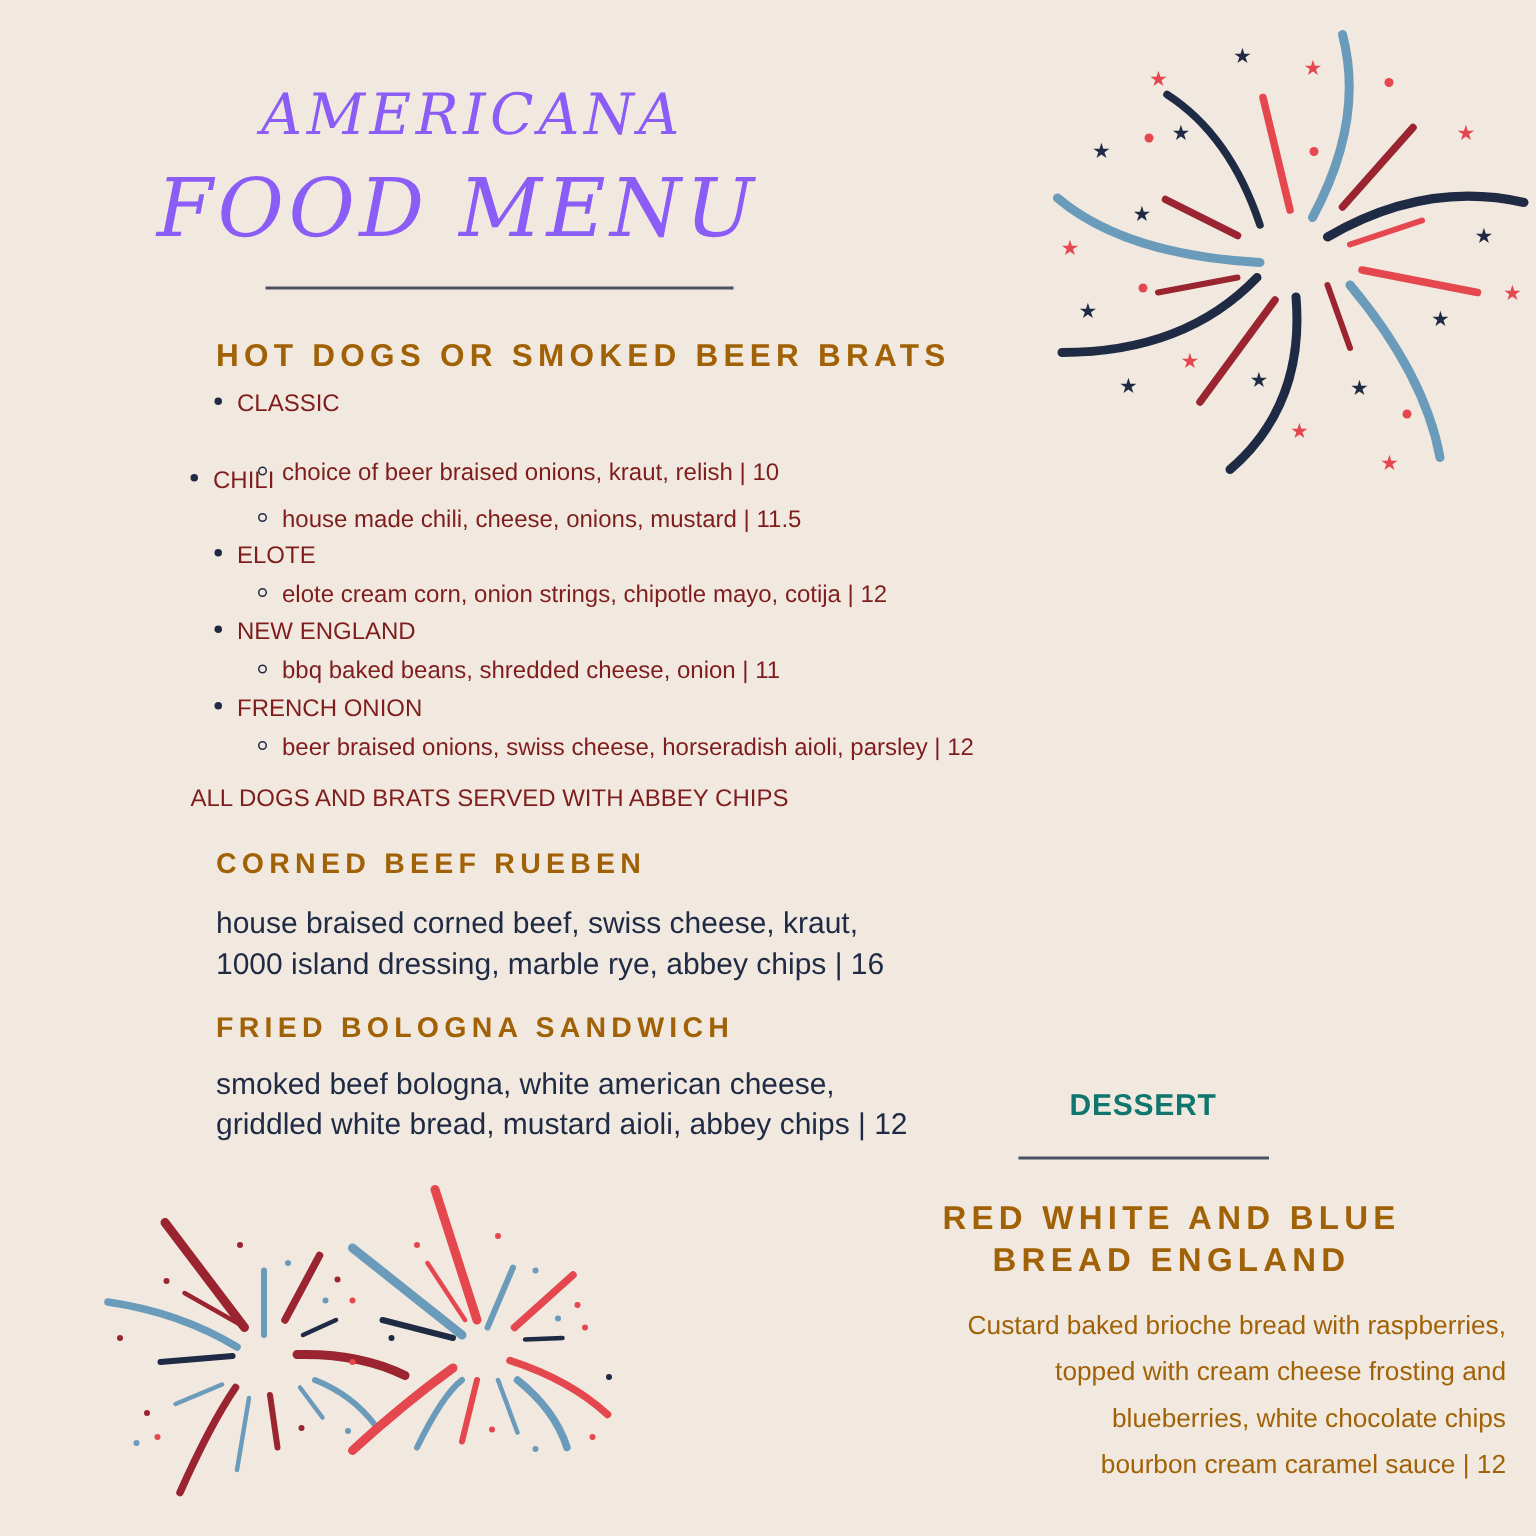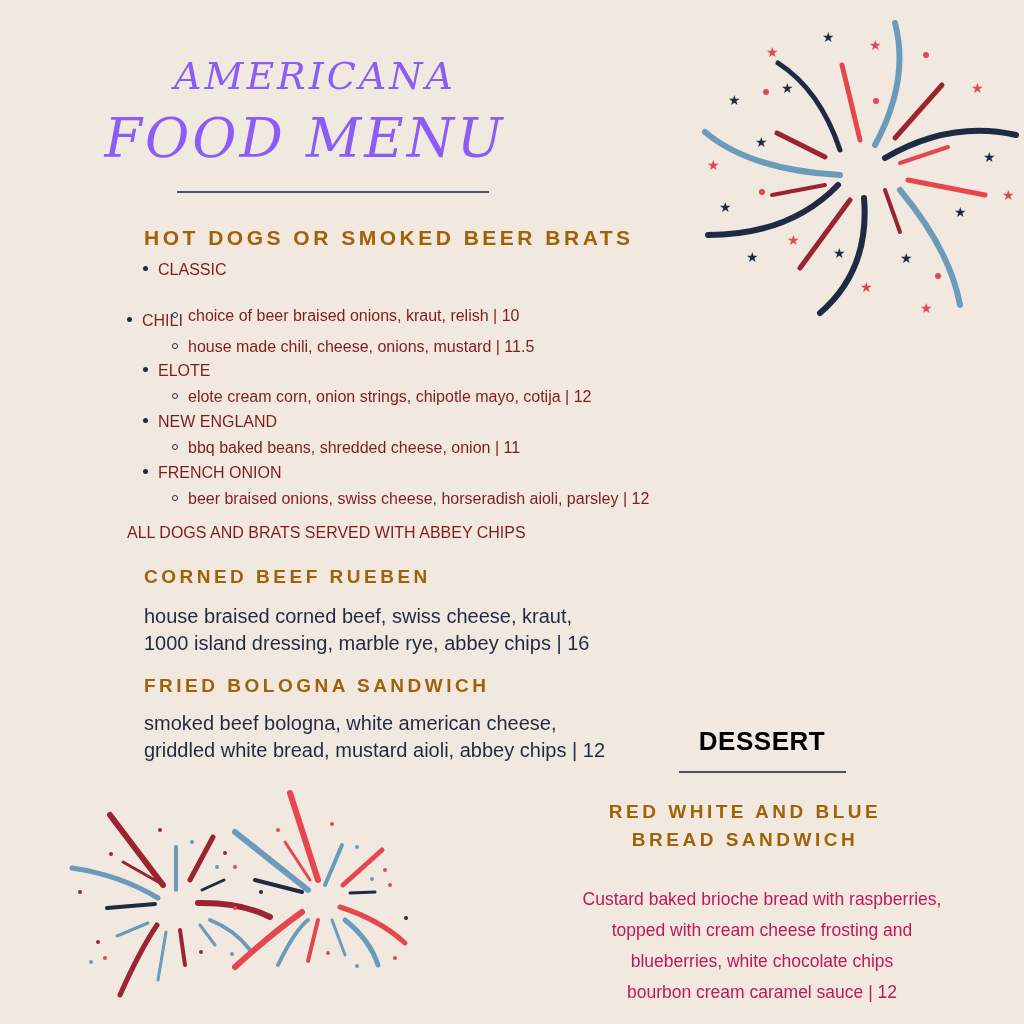--- a/index.html
+++ b/index.html
@@ -30,23 +30,23 @@
   .item { font-size: 16px; color: #7f1d1d; white-space: nowrap; }
   .bullet::before {
     content: ""; display: inline-block; width: 5px; height: 5px; border-radius: 50%;
     background: #1f2a44; margin-right: 10px; vertical-align: middle; position: relative; top: -2px;
   }
   .sub::before {
     content: ""; display: inline-block; width: 4px; height: 4px; border-radius: 50%;
     border: 1px solid #1f2a44; margin-right: 10px; vertical-align: middle; position: relative; top: -2px;
   }
   .desc { font-size: 20px; line-height: 27px; color: #1f2a44; }
-  .dessert-title { color: #000000; font-weight: bold; font-size: 26px; letter-spacing: 0.5px; }
+  .dessert-title { color: #0f766e; font-weight: bold; font-size: 20px; letter-spacing: 0.5px; }
   .center { text-align: center; }
-  .dessert-desc { font-size: 17.5px; line-height: 31px; text-align: center; color: #be185d; margin-top: 16px; }
+  .dessert-desc { font-size: 17.5px; line-height: 31px; text-align: right; color: #a16207; }
 </style>
 </head>
 <body>
 
 <div class="abs title title-line1">americana</div>
 <div class="abs title title-line2">FOOD MENU</div>
 <div class="abs rule" style="left:177px; top:191px; width:312px;"></div>
 
 <div class="abs heading" style="left:144px; top:226px;">HOT DOGS OR SMOKED BEER BRATS</div>
 
@@ -74,23 +74,23 @@
 </div>
 
 <div class="abs heading" style="left:144px; top:675px; font-size:19px;">FRIED BOLOGNA SANDWICH</div>
 <div class="abs desc" style="left:144px; top:710px;">
   <div>smoked beef bologna, white american cheese,</div>
   <div>griddled white bread, mustard aioli, abbey chips | 12</div>
 </div>
 
 <div class="abs dessert-title center" style="left:662px; top:726px; width:200px;">DESSERT</div>
 <div class="abs rule" style="left:679px; top:771px; width:167px;"></div>
-<div class="abs heading center" style="left:545px; top:798px; width:400px; font-size:19px; line-height:28px;">
+<div class="abs heading center" style="left:581px; top:798px; width:400px; font-size:22px; line-height:28px;">
   <div>RED WHITE AND BLUE</div>
-  <div>BREAD SANDWICH</div>
+  <div>BREAD ENGLAND</div>
 </div>
 <div class="abs dessert-desc" style="left:520px; top:868px; width:484px;">
   <div>Custard baked brioche bread with raspberries,</div>
   <div>topped with cream cheese frosting and</div>
   <div>blueberries, white chocolate chips</div>
   <div>bourbon cream caramel sauce | 12</div>
 </div>
 
 <svg class="abs" style="left:690px; top:20px;" width="334" height="310" viewBox="0 0 334 310">
   <g fill="none" stroke-linecap="round">

